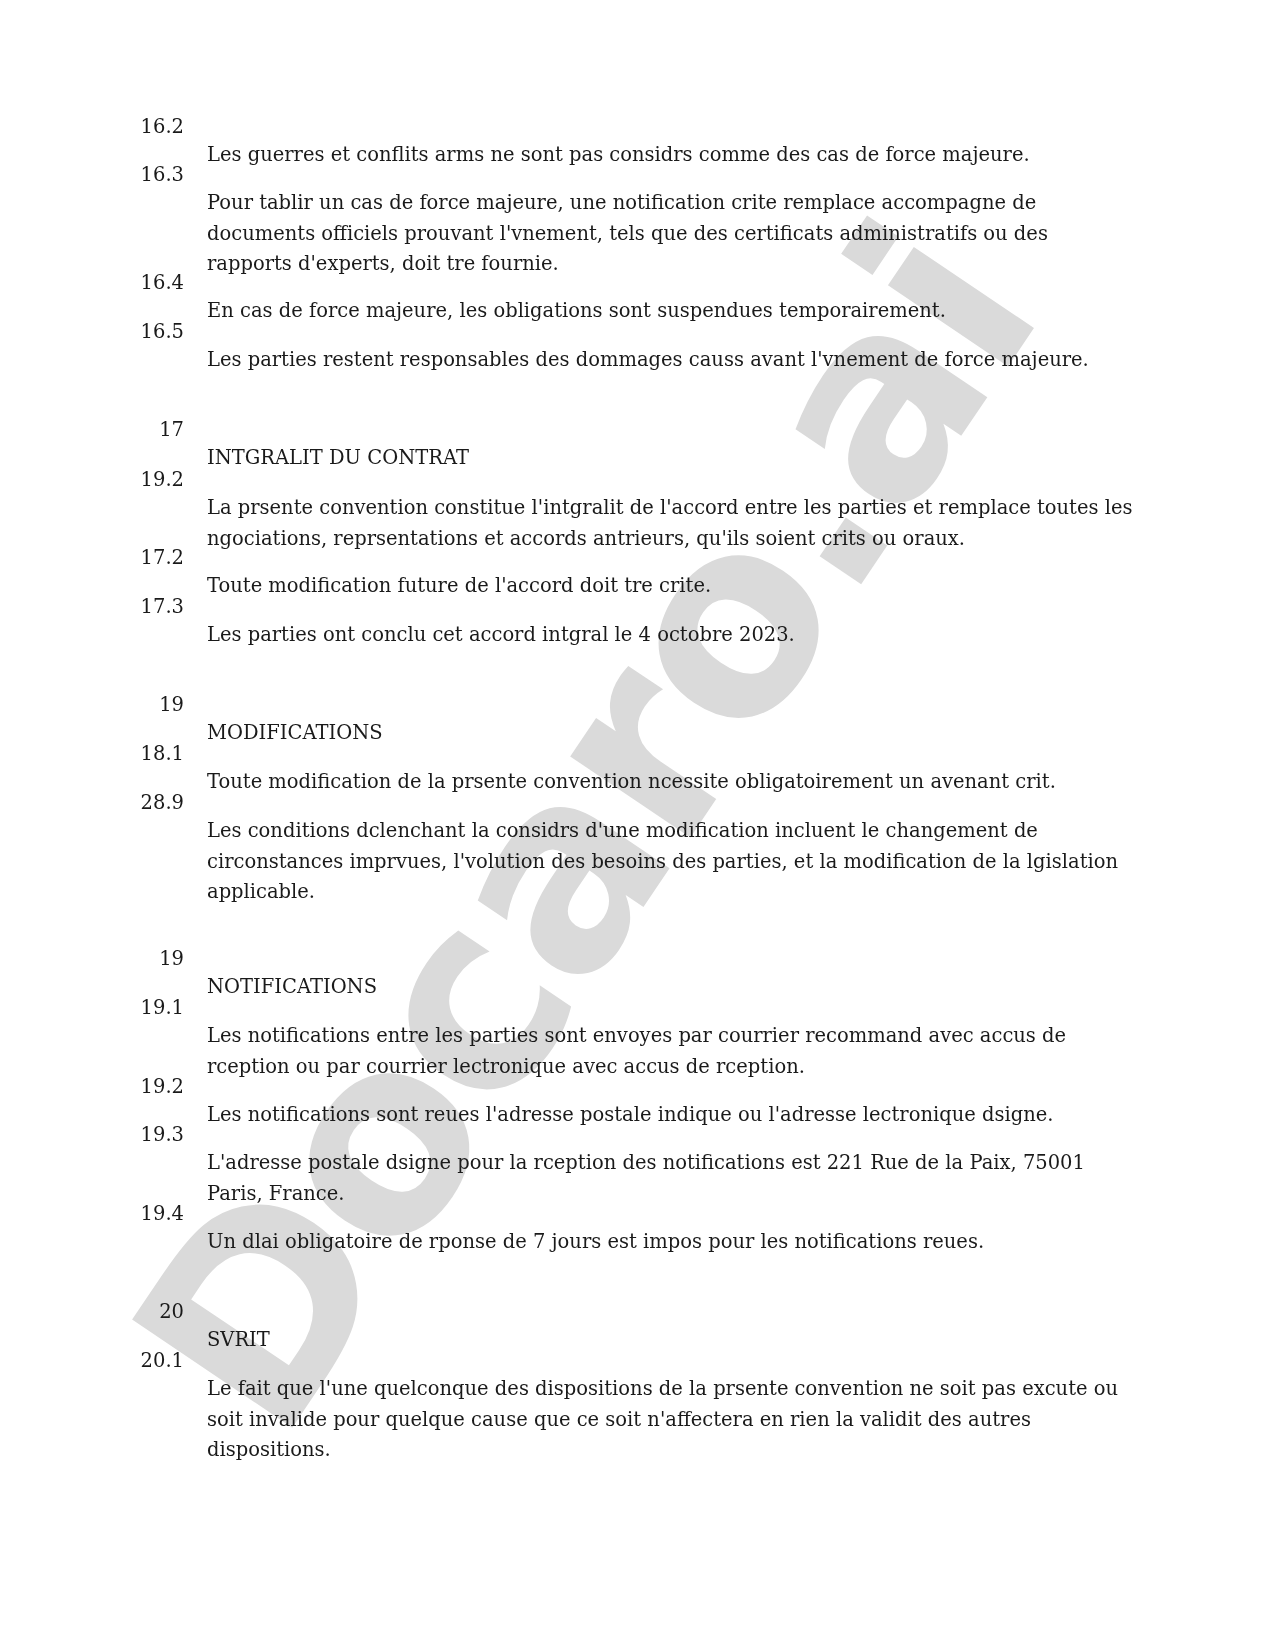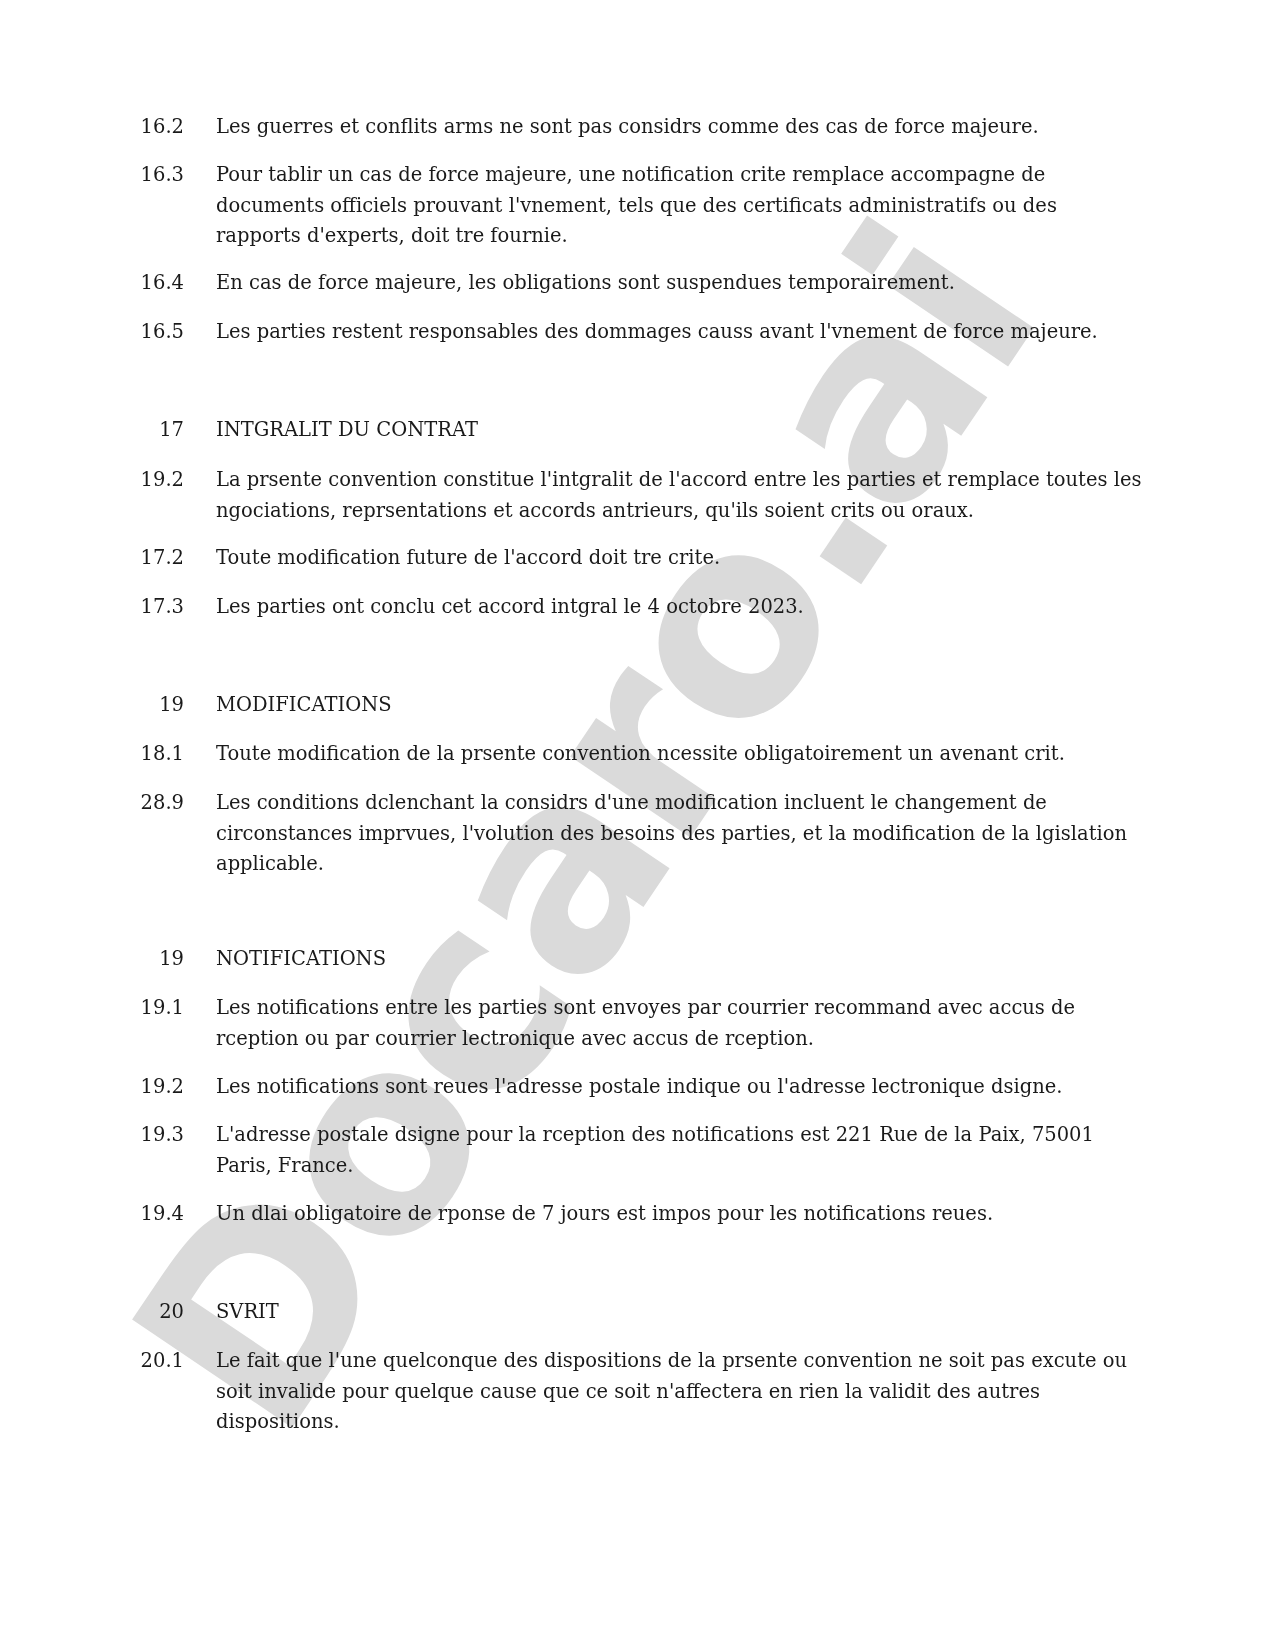--- a/index.html
+++ b/index.html
@@ -47,22 +47,23 @@
     }
     .num {
       position: absolute;
       left: 120px;
       width: 64px;
       text-align: right;
       white-space: nowrap;
     }
     .txt {
       position: absolute;
-      left: 216px;
+      left: 207px;
       width: 930px;
+      margin-top: 28px;
     }
     .heading .num, .heading .txt {
       font-weight: normal;
     }
     .heading .num {
       width: 64px;
     }
   </style>
 </head>
 <body>

